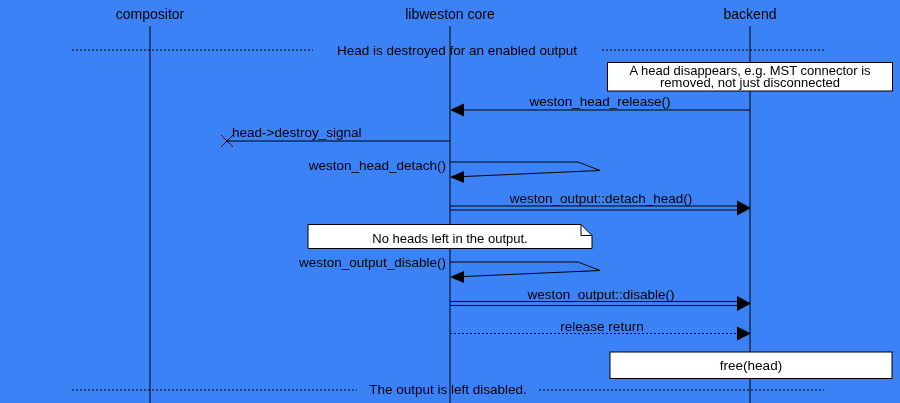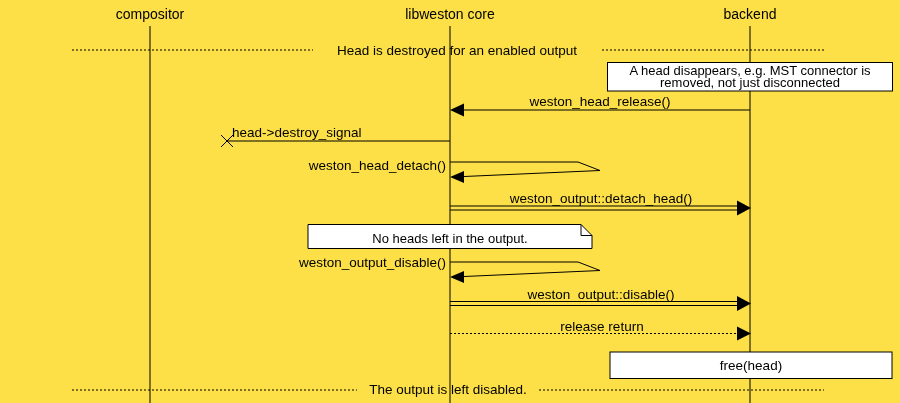--- a/index.html
+++ b/index.html
@@ -1,20 +1,20 @@
 <!DOCTYPE html>
 <html><head>
 <meta charset="utf-8">
 <style>
   html, body { margin: 0; padding: 0; background: #ffffff; }
   .stage {
     position: relative;
     width: 900px;
     height: 403px;
-    background: #fde047;
+    background: #3b82f6;
     overflow: hidden;
   }
   svg text {
     font-family: "Liberation Sans", sans-serif;
     fill: #000000;
   }
   .participant-label { font-size: 14px; }
   .msg-label        { font-size: 13.5px; }
   .divider-label    { font-size: 13.5px; }
   .note-label       { font-size: 13px; }

